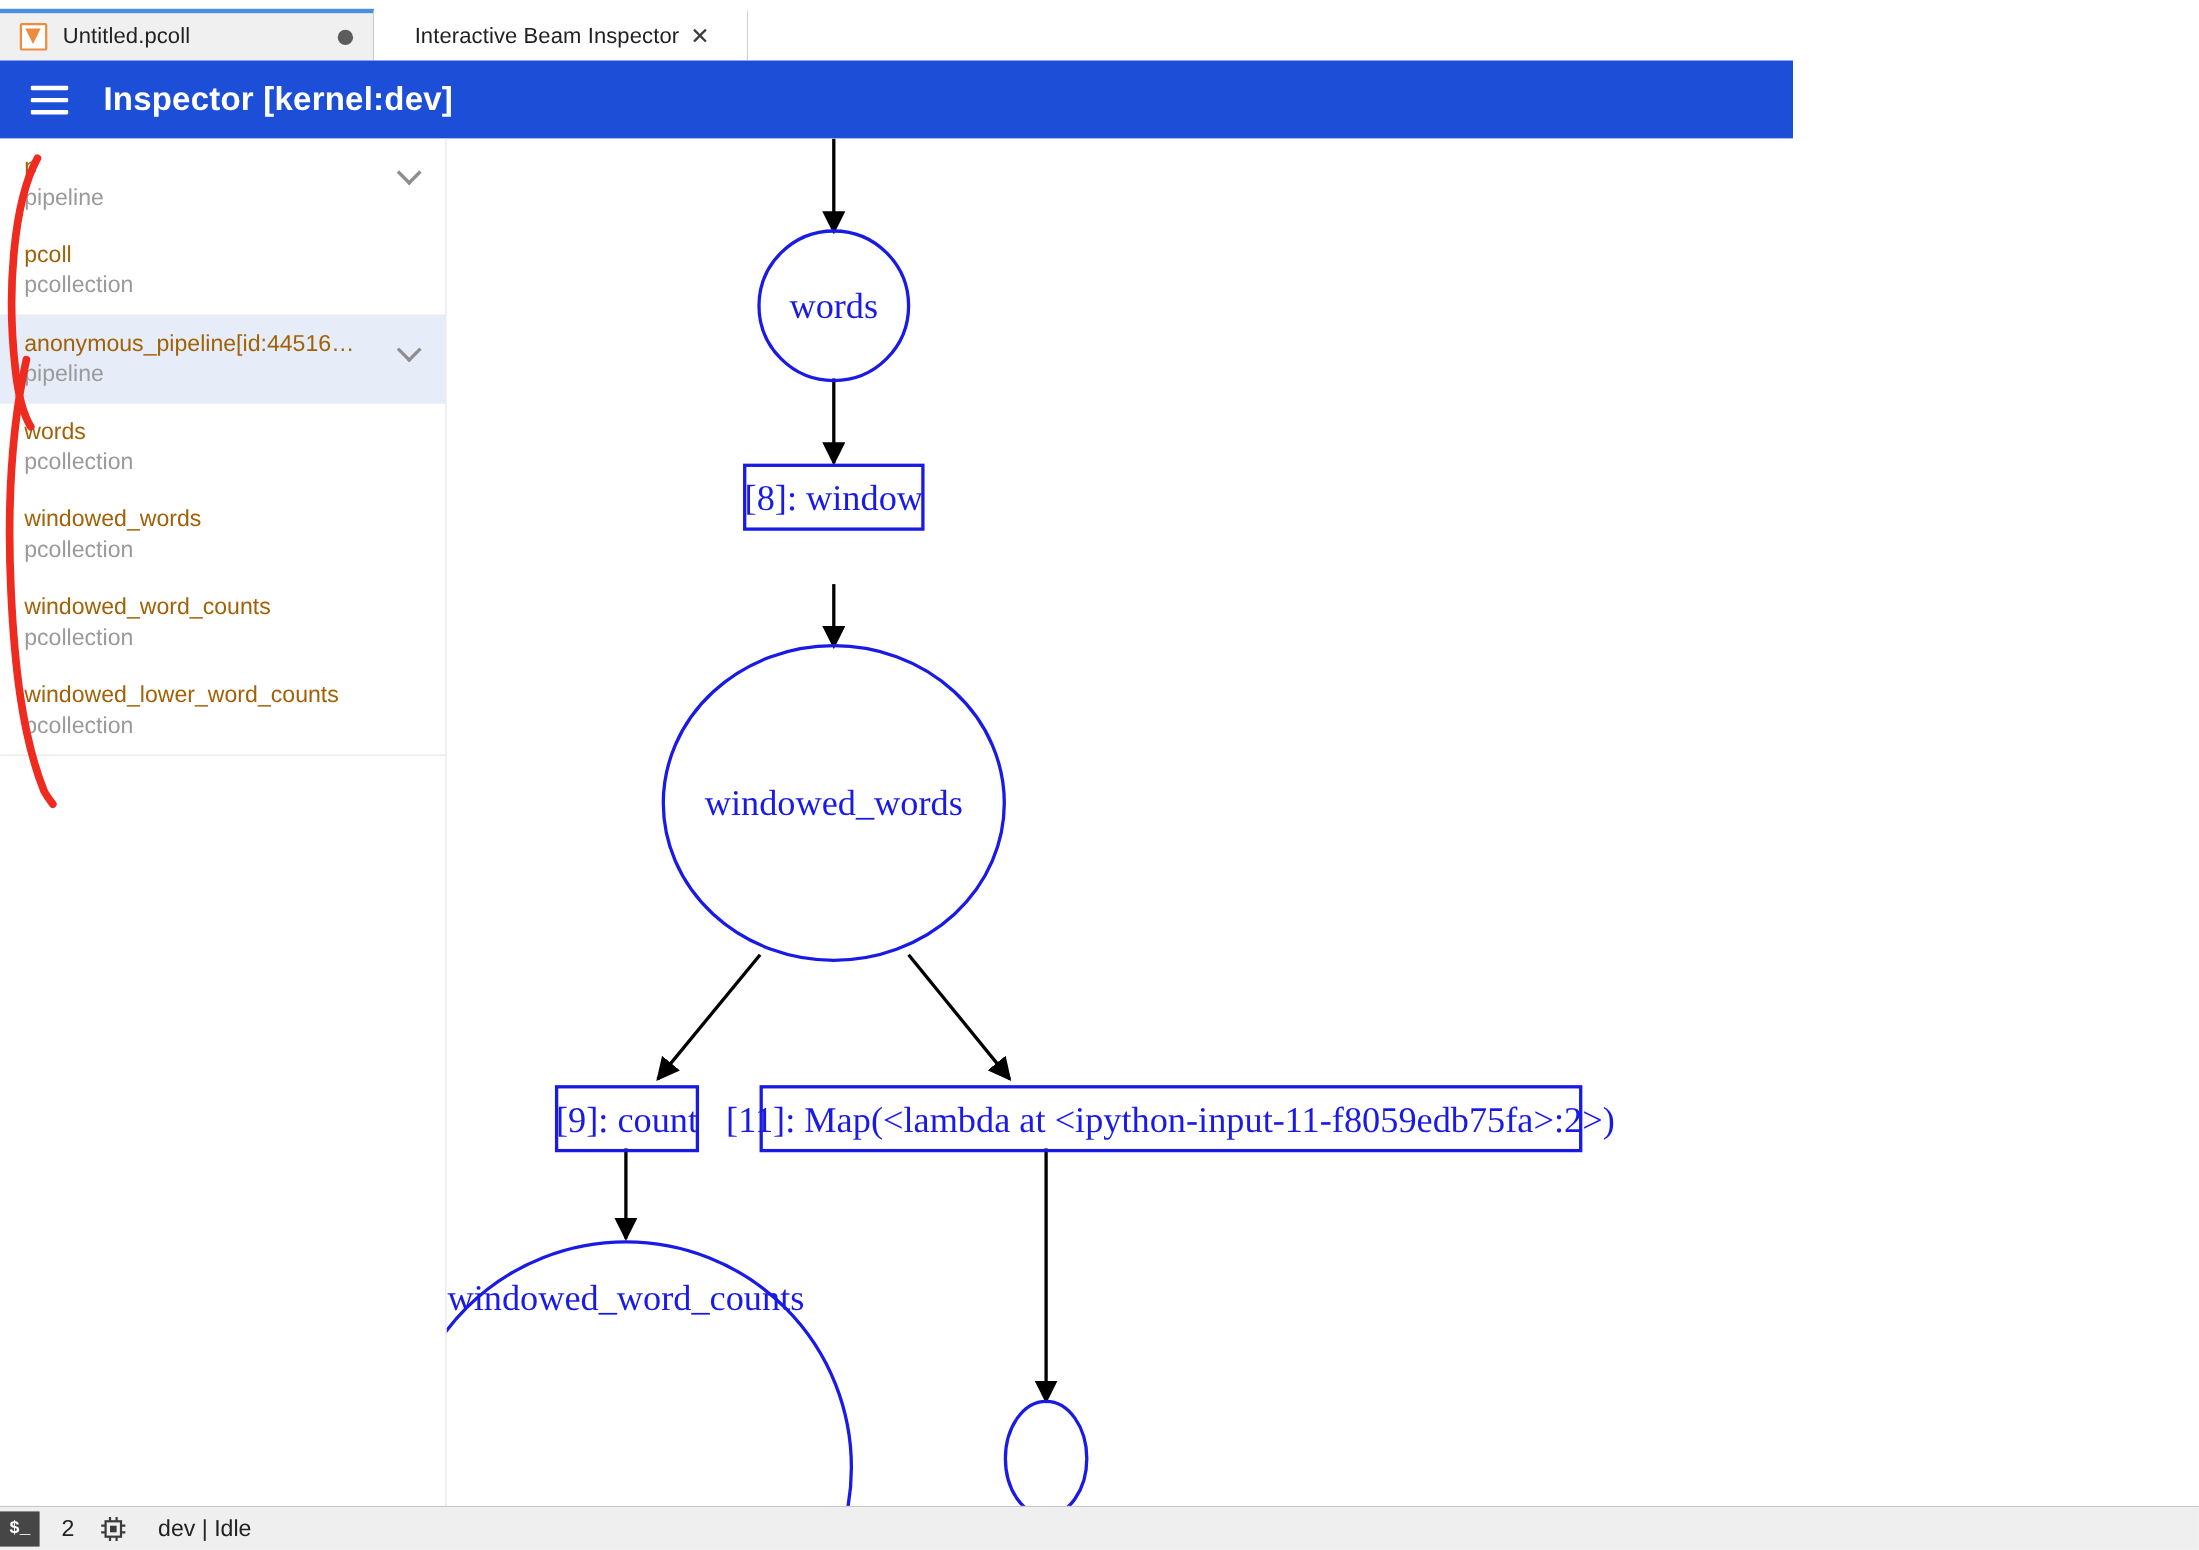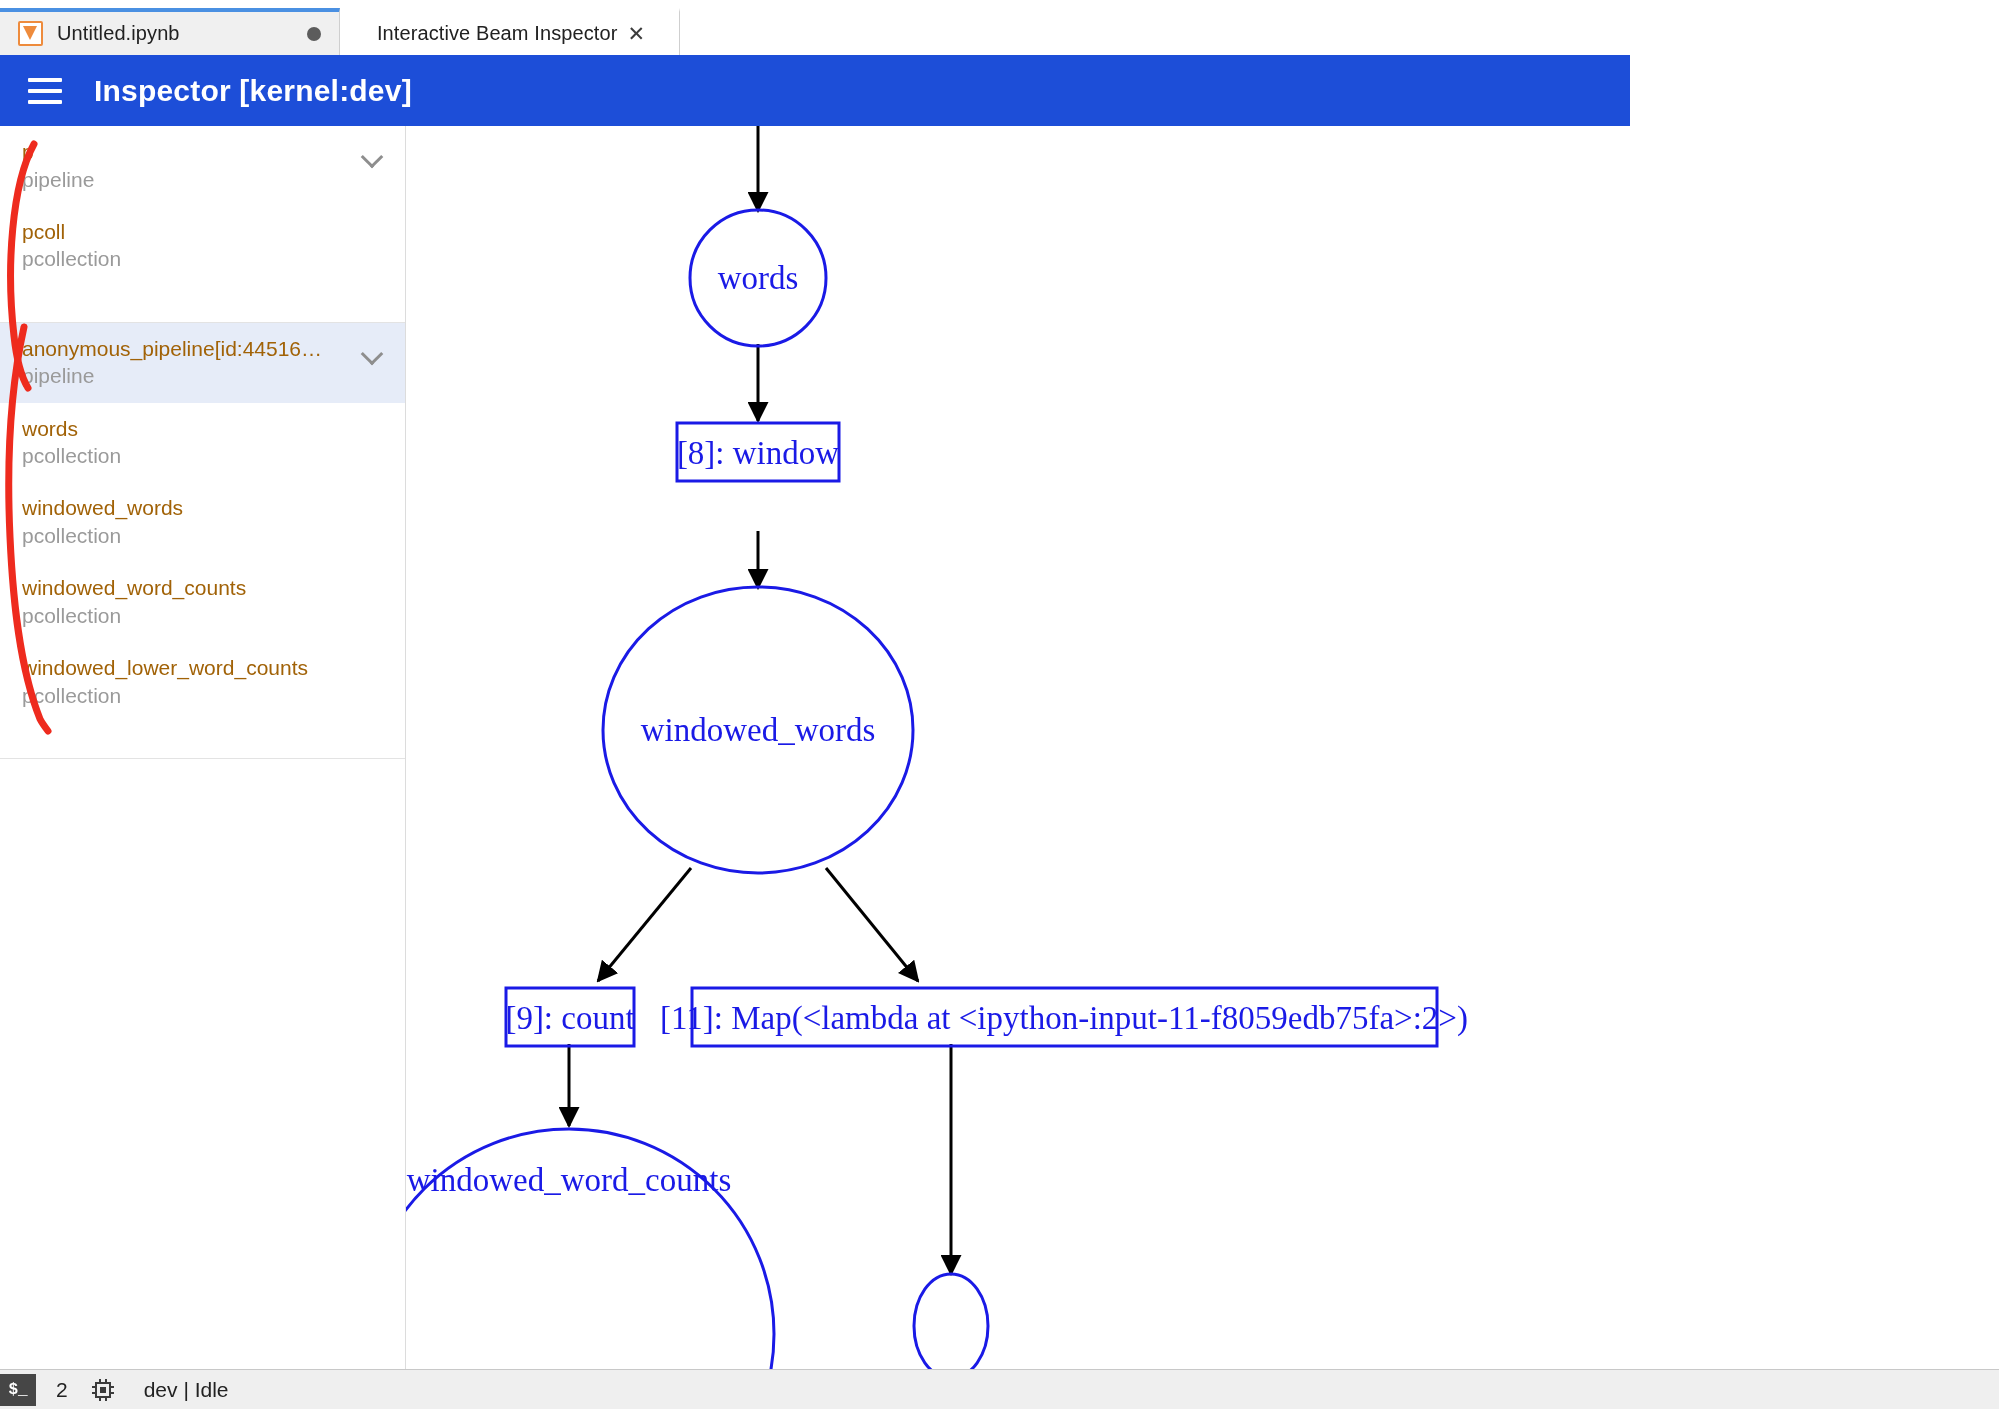--- a/index.html
+++ b/index.html
@@ -100,21 +100,21 @@
 
   
   .sidebar {
     width:406px; height:100%;
     background:#ffffff;
     border-right:1px solid #dcdcdc;
     position:relative;
     overflow:hidden;
   }
   .group { position:relative; }
-  .group + .group { border-top:1px solid #e3e3e3;margin-top:36px; }
+  .group + .group { border-top:1px solid #e3e3e3; }
   .row {
     position:relative;
     padding:13px 20px 13px 22px;
     display:flex; align-items:flex-start;
     min-height:62px;
     justify-content:center;
   }
   .row.selected { background:#e6ecf8; }
   .row-text { flex:1 1 auto; min-width:0; }
   .row-title {
@@ -175,21 +175,21 @@
 </style>
 </head>
 <body>
 
 <div id="app">
 
   <div class="tabbar">
 
     <div class="tab tab-inactive">
       <span class="nb-icon"></span>
-      <span class="tab-label">Untitled.ipynb</span>
+      <span class="tab-label">Untitled.pcoll</span>
       <span class="tab-dot"></span>
     </div>
 
     <div class="tab tab-active">
       <span class="tab-label">Interactive Beam Inspector</span>
       <span class="tab-close">✕</span>
     </div>
 
     <div class="tabbar-filler"></div>
   </div>

